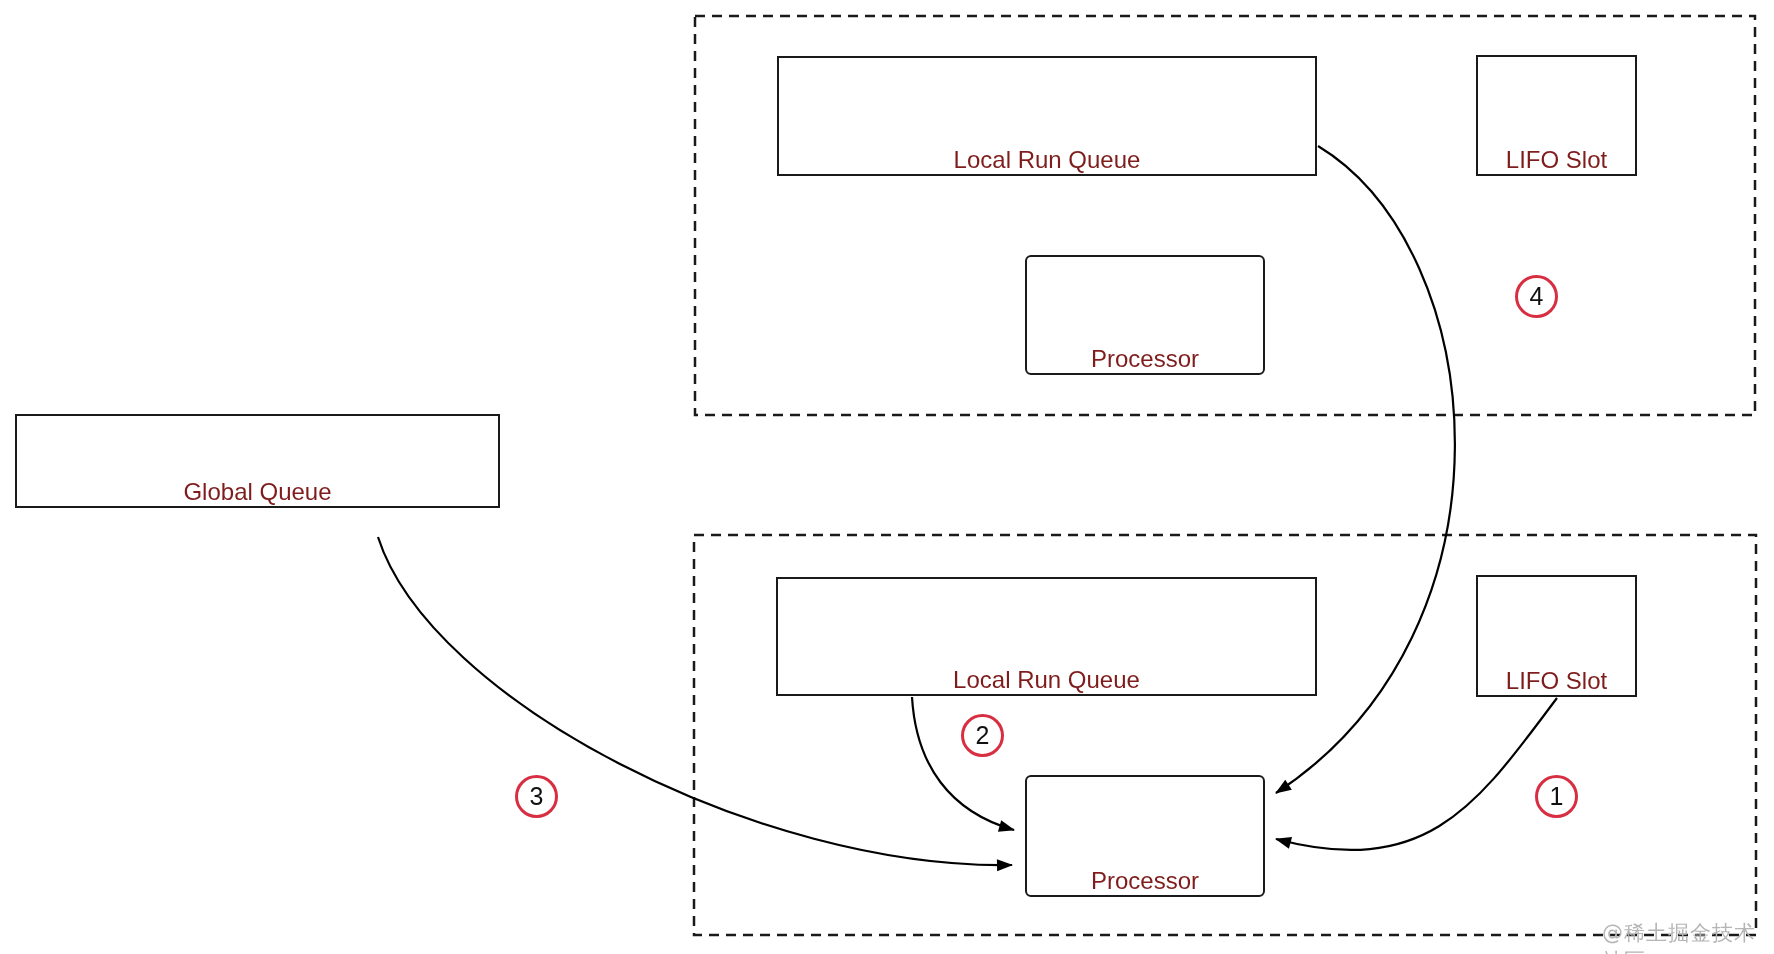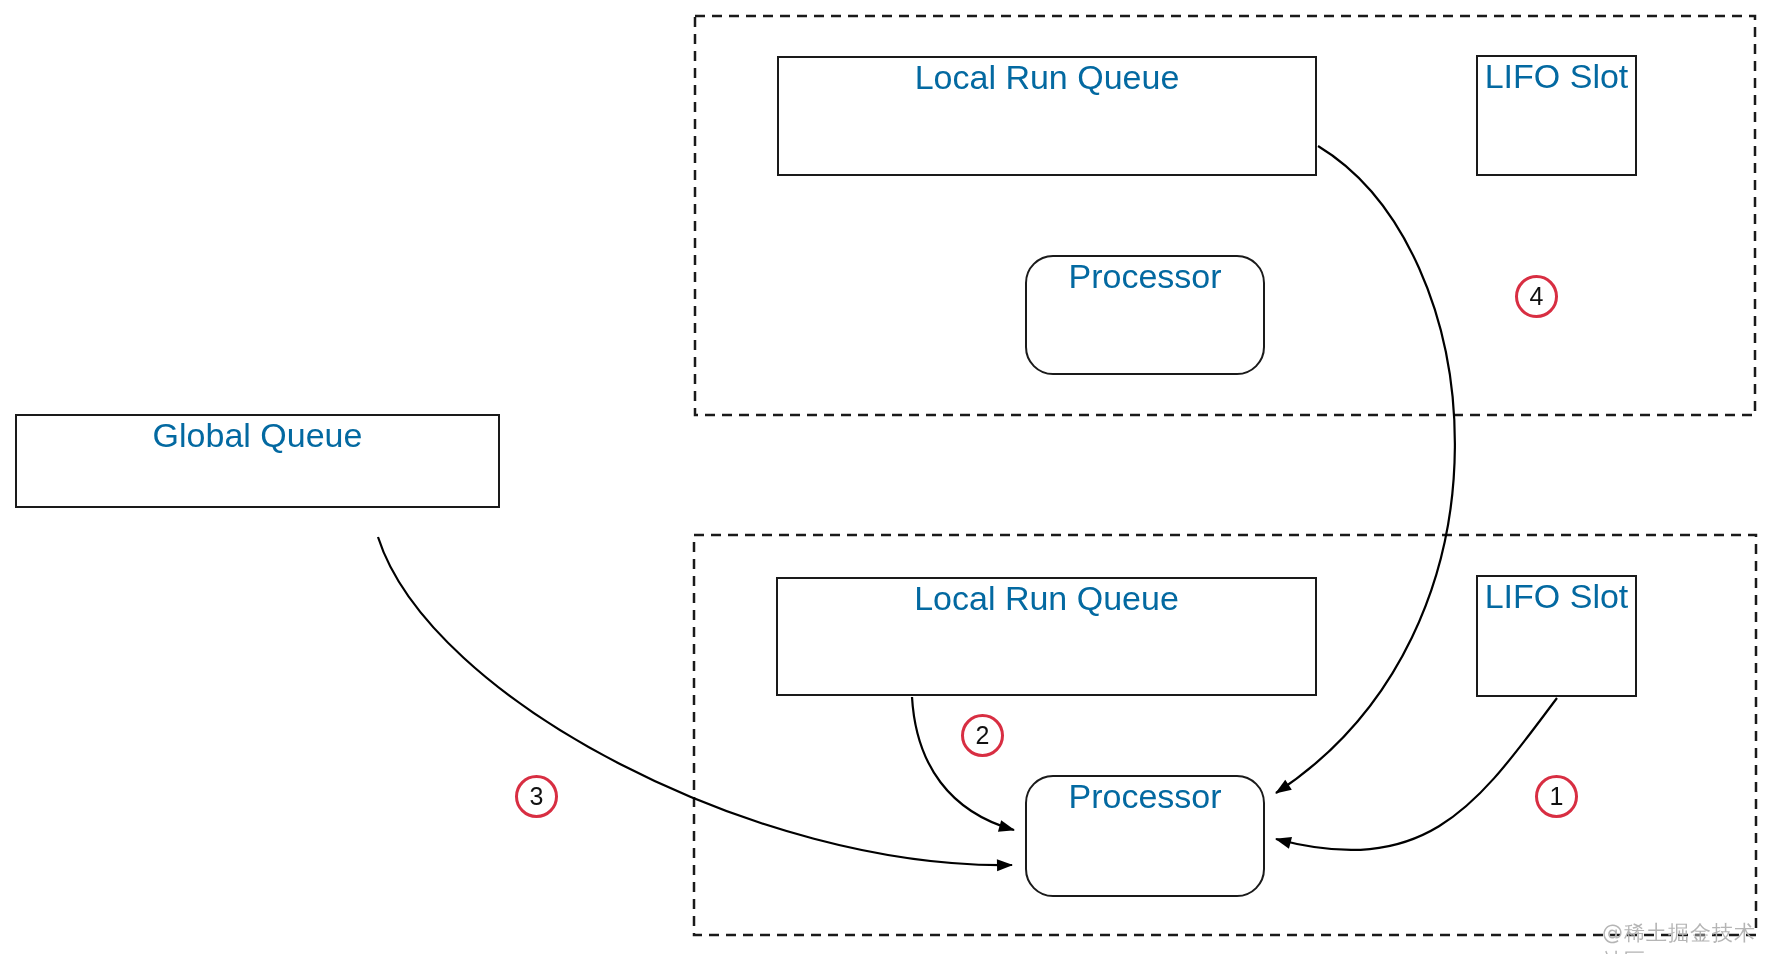--- a/index.html
+++ b/index.html
@@ -13,29 +13,29 @@
     width: 1774px;
     height: 954px;
     background: #ffffff;
     overflow: hidden;
   }
   .box {
     position: absolute;
     background: #ffffff;
     border: 2px solid #1a1a1a;
     display: flex;
-    align-items: flex-start;
+    align-items: flex-end;
     justify-content: center;
-    font-size: 34px;
-    color: #0369a1;
+    font-size: 24px;
+    color: #7f1d1d;
     box-sizing: border-box;
     z-index: 2;
     white-space: nowrap;
   }
-  .rounded { border-radius: 28px; }
+  .rounded { border-radius: 6px; }
   .badge {
     position: absolute;
     width: 43px;
     height: 43px;
     box-sizing: border-box;
     border: 3px solid #d82e42;
     border-radius: 50%;
     background: #ffffff;
     display: flex;
     align-items: center;

